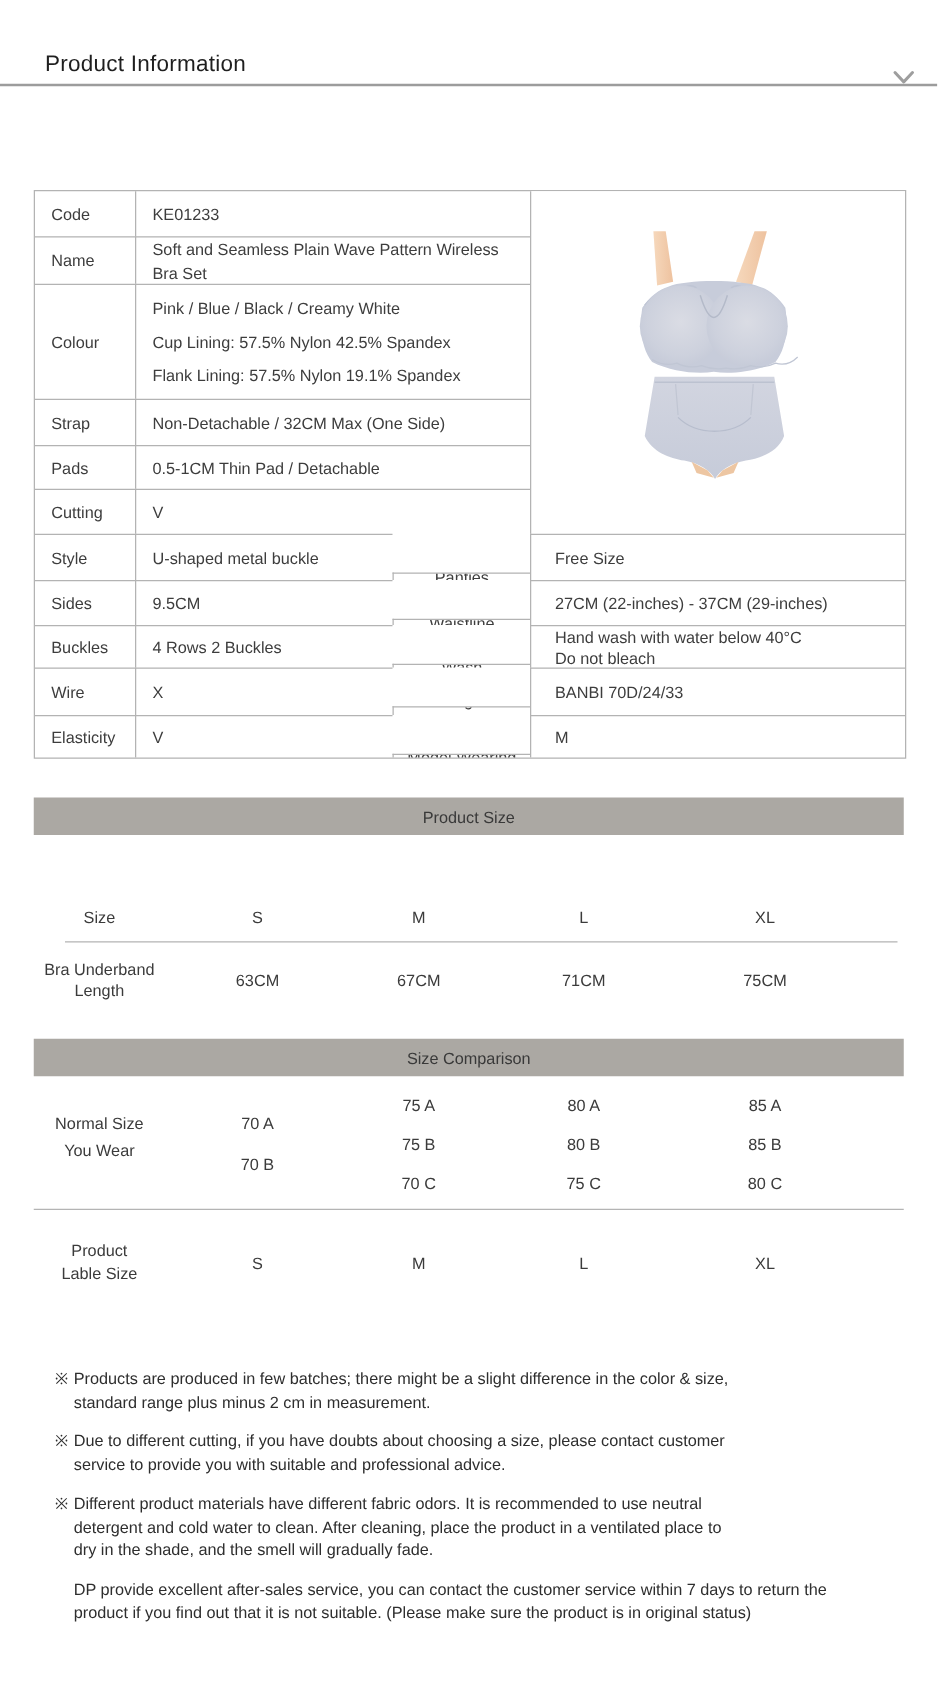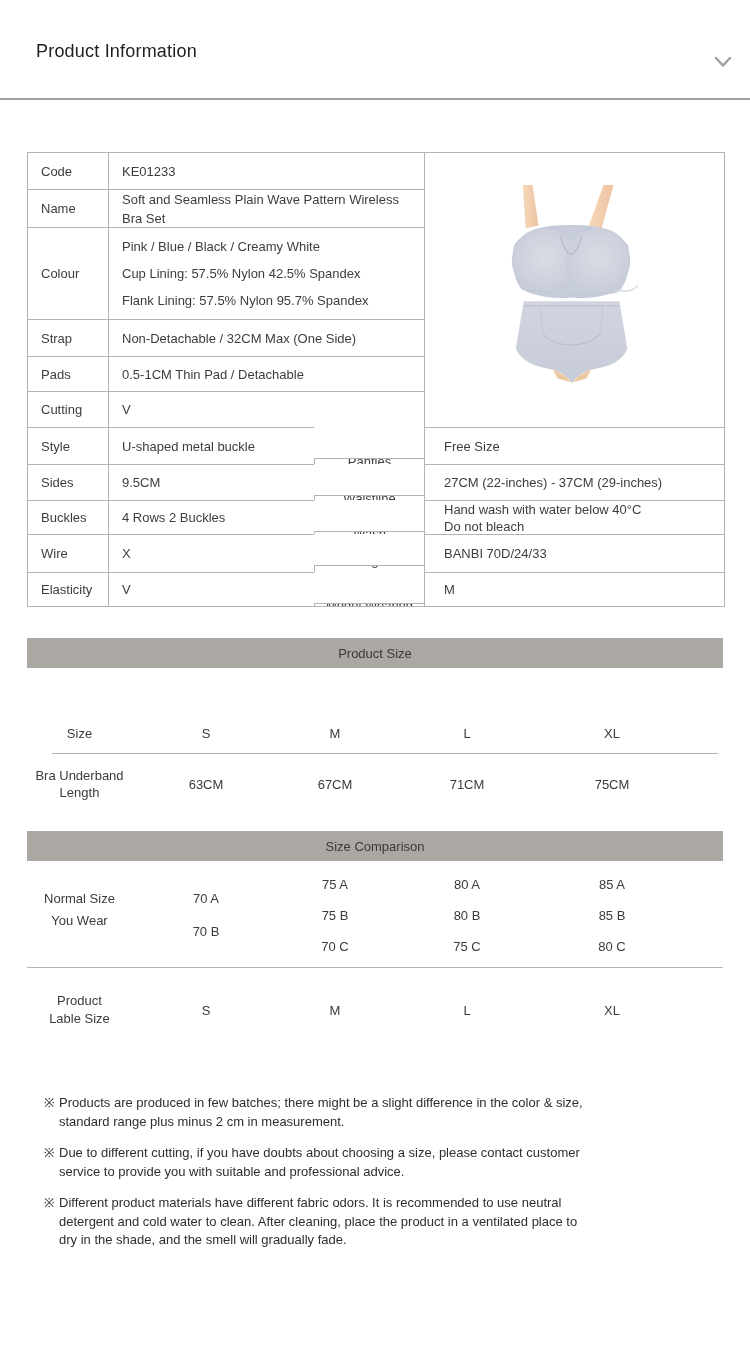--- a/index.html
+++ b/index.html
@@ -1,21 +1,21 @@
 <!DOCTYPE html>
 <html><head>
 <meta charset="utf-8">
 <style>
   * { margin:0; padding:0; box-sizing:border-box; }
   html,body { background:#ffffff; }
   body { font-family:"Liberation Sans", sans-serif; color:#3d3d3d; }
   .page { position:relative; width:750px; height:1348px; background:#fff; overflow:hidden; }
 
   
-  .page-header { position:absolute; left:0; top:0; width:750px; height:100px;
+  .page-header { position:absolute; left:0; top:0; width:750px; height:69px;
                  border-bottom:2px solid #9c9c9c; background:#fff;padding-left:20px; }
   .page-title { position:absolute; left:36px; top:41px; font-size:18px; color:#1f1f1f;
                 letter-spacing:0.2px; }
   .chevron { position:absolute; right:18px; top:56px; width:18px; height:12px; cursor:pointer; }
 
   
   .spec-table { position:absolute; left:27px; top:152px; width:698px; height:455px;
                 display:grid; border:1px solid #b3b3b3;
                 grid-template-columns:80px 206px 110px 1fr;
                 grid-template-rows:36px 38px 92px 37px 35px 36px 37px 36px 34px 38px 34px;
@@ -129,21 +129,21 @@
     <div class="cell lbl nbl" style="grid-area:2/1">Name</div>
     <div class="cell val" style="grid-area:2/2/3/4">
       <div class="line">Soft and Seamless Plain Wave Pattern Wireless</div>
       <div class="line">Bra Set</div>
     </div>
 
     <div class="cell lbl nbl" style="grid-area:3/1">Colour</div>
     <div class="cell val colour-cell" style="grid-area:3/2/4/4">
       <div class="line">Pink / Blue / Black / Creamy White</div>
       <div class="line">Cup Lining: 57.5% Nylon 42.5% Spandex</div>
-      <div class="line">Flank Lining: 57.5% Nylon 95.7% Spandex</div>
+      <div class="line">Flank Lining: 57.5% Nylon 19.1% Spandex</div>
     </div>
 
     <div class="cell lbl nbl" style="grid-area:4/1">Strap</div>
     <div class="cell val" style="grid-area:4/2/5/4">
       <div class="line">Non-Detachable / 32CM Max (One Side)</div>
     </div>
 
     <div class="cell lbl nbl" style="grid-area:5/1">Pads</div>
     <div class="cell val" style="grid-area:5/2/6/4">
       <div class="line">0.5-1CM Thin Pad / Detachable</div>
@@ -293,16 +293,20 @@
     <div class="note">
       <div class="marker">※</div>
       <div>
         <div class="nline">Different product materials have different fabric odors. It is recommended to use neutral</div>
         <div class="nline">detergent and cold water to clean. After cleaning, place the product in a ventilated place to</div>
         <div class="nline">dry in the shade, and the smell will gradually fade.</div>
       </div>
     </div>
     <div class="note">
       <div class="marker"></div>
+      <div>
+        <div class="nline">DP provide excellent after-sales service, you can contact the customer service within 7 days to return the</div>
+        <div class="nline">product if you find out that it is not suitable. (Please make sure the product is in original status)</div>
+      </div>
     </div>
   </div>
 
 </div>
 
 </body></html>

